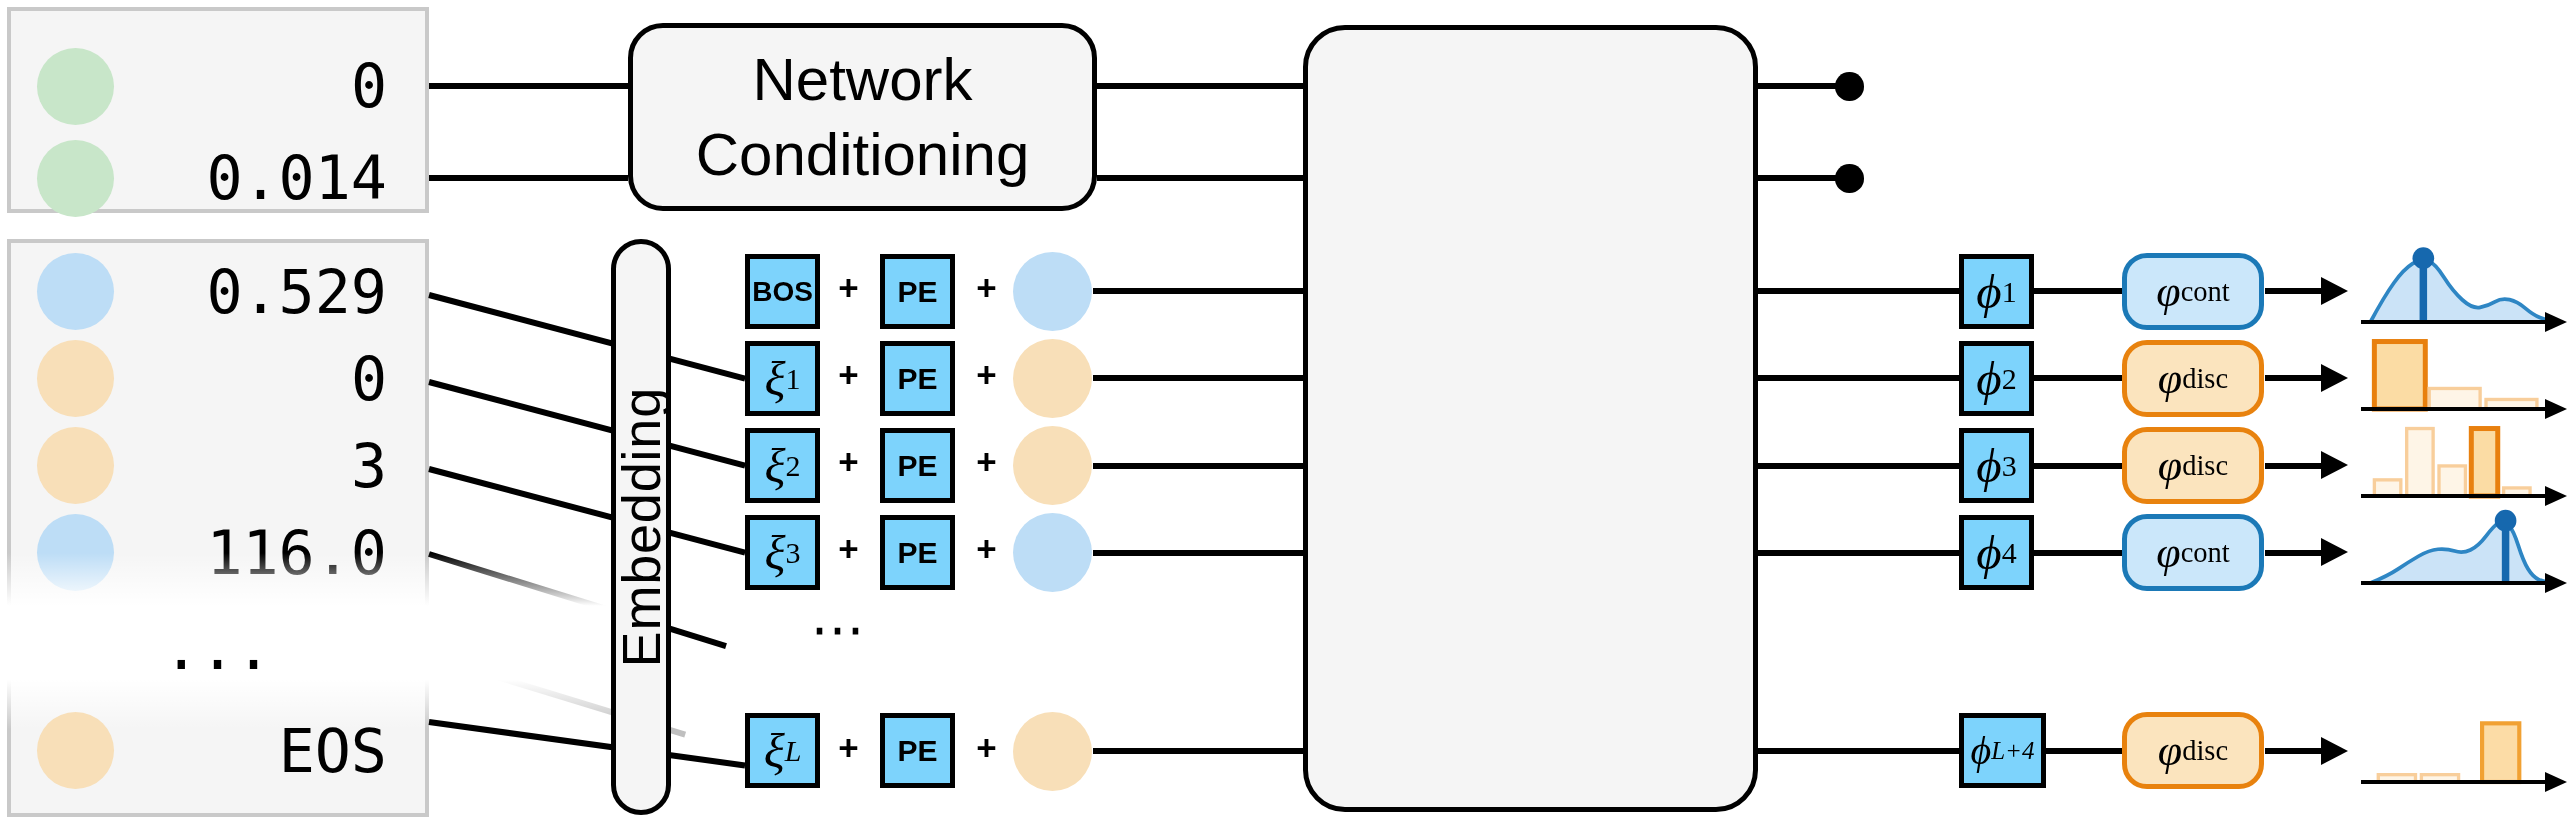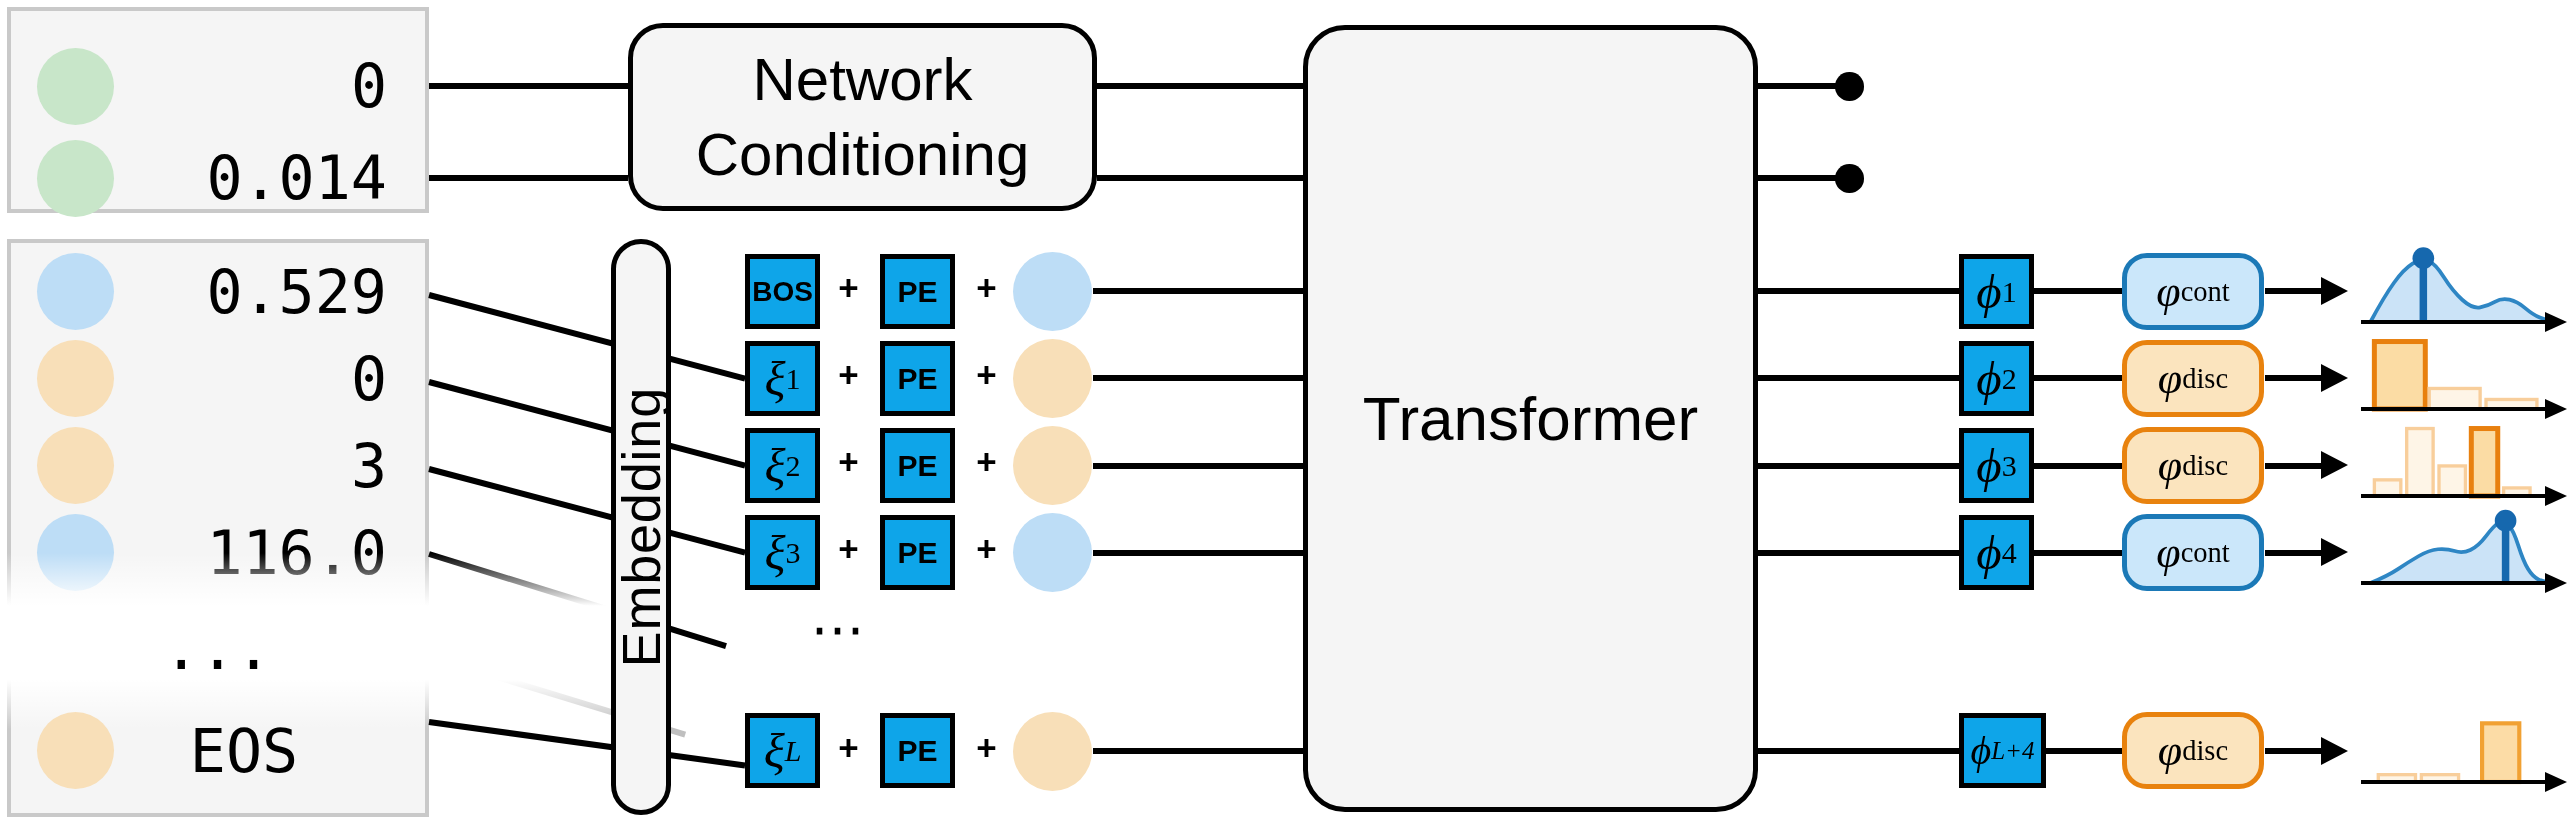--- a/index.html
+++ b/index.html
@@ -14,21 +14,21 @@
             font-size:62px;line-height:80px;}
   #embedding{left:611px;top:239px;width:60px;height:576px;border-radius:32px;}
   #embedding .vtext{writing-mode:vertical-rl;transform:rotate(180deg);font-size:54px;letter-spacing:0.8px;}
   .mono{font-family:"DejaVu Sans Mono","Liberation Mono",monospace;}
   .marker{position:absolute;border-radius:50%;}
   .hline{position:absolute;background:#000;height:5.9px;z-index:12;}
   .diag{position:absolute;height:5.9px;background:#000;transform-origin:0 50%;z-index:10;}
   .val{position:absolute;font-size:60px;line-height:74px;z-index:15;}
   .fade{position:absolute;left:-5px;top:553px;width:638px;height:176px;z-index:20;
         background:linear-gradient(180deg,rgba(255,255,255,0) 0%,#fff 30%,#fff 72%,rgba(255,255,255,0) 100%);}
-  .tokbox{position:absolute;background:#0ea5e9;border:5px solid #000;box-sizing:border-box;
+  .tokbox{position:absolute;background:#7dd3fc;border:5px solid #000;box-sizing:border-box;
           display:flex;align-items:center;justify-content:center;z-index:35;}
   .plus{position:absolute;font-size:35px;font-weight:700;z-index:35;text-align:center;}
   .serifit{font-family:"Liberation Serif","DejaVu Serif",serif;font-style:italic;}
   .sub{font-family:"Liberation Serif","DejaVu Serif",serif;font-style:normal;}
   .pill{position:absolute;border-radius:25px;display:flex;align-items:center;justify-content:center;
         box-sizing:border-box;z-index:35;}
   .tri{position:absolute;width:0;height:0;z-index:36;}
   .dot-end{position:absolute;background:#000;border-radius:50%;width:28.5px;height:28.5px;z-index:12;}
   .ell{position:absolute;z-index:25;}
   svg{position:absolute;overflow:visible;z-index:34;}
@@ -49,21 +49,20 @@
       <div>Conditioning</div>
     </div>
   </div>
 
   <div class="block" id="embedding">
     <span class="vtext">Embedding</span>
   </div>
 
   <div class="block" id="transformer">
     <div>
-      <div>Transformer</div>
     </div>
   </div>
 
 <div class="marker" style="left: 37px; top: 48px; width: 77px; height: 77px; background: rgb(200, 230, 201); z-index: 15;"></div>
     <div class="val mono" style="left: 126px; top: 49px; width: 261px; text-align: right;">0</div>
     <div class="hline" style="left: 429px; top: 83px; width: 199px; z-index: 12;"></div>
     <div class="hline" style="left: 1097px; top: 83px; width: 207px; z-index: 12;"></div>
     <div class="hline" style="left: 1758px; top: 83px; width: 84px; z-index: 12;"></div>
     <div class="dot-end" style="left: 1835px; top: 72px;"></div>
     <div class="marker" style="left: 37px; top: 140px; width: 77px; height: 77px; background: rgb(200, 230, 201); z-index: 15;"></div>
@@ -75,21 +74,21 @@
     <div class="marker" style="left: 37px; top: 253px; width: 77px; height: 77px; background: rgb(189, 221, 246); z-index: 15;"></div>
     <div class="val mono" style="left: 117px; top: 255px; width: 270px; text-align: right; z-index: 15;">0.529</div>
     <div class="marker" style="left: 37px; top: 340px; width: 77px; height: 77px; background: rgb(248, 223, 184); z-index: 15;"></div>
     <div class="val mono" style="left: 117px; top: 342px; width: 270px; text-align: right; z-index: 15;">0</div>
     <div class="marker" style="left: 37px; top: 427px; width: 77px; height: 77px; background: rgb(248, 223, 184); z-index: 15;"></div>
     <div class="val mono" style="left: 117px; top: 429px; width: 270px; text-align: right; z-index: 15;">3</div>
     <div class="marker" style="left: 37px; top: 514px; width: 77px; height: 77px; background: rgb(189, 221, 246); z-index: 15;"></div>
     <div class="val mono" style="left: 117px; top: 516px; width: 270px; text-align: right; z-index: 15;">116.0</div>
     <div class="val mono ell" style="left: 117px; top: 611px; width: 201px; text-align: center;">...</div>
     <div class="marker" style="left: 37px; top: 712px; width: 77px; height: 77px; background: rgb(248, 223, 184); z-index: 25;"></div>
-    <div class="val mono" style="left: 109px; top: 714px; width: 270px; text-align: center; z-index: 25;">EOS</div>
+    <div class="val mono" style="left: 117px; top: 714px; width: 270px; text-align: right; z-index: 25;">EOS</div>
     <div class="diag" style="left: 429px; top: 292px; width: 327px; transform: rotate(14.8181deg);"></div>
     <div class="diag" style="left: 429px; top: 379px; width: 327px; transform: rotate(14.8181deg);"></div>
     <div class="diag" style="left: 429px; top: 466px; width: 327px; transform: rotate(14.8181deg);"></div>
     <div class="diag" style="left: 429px; top: 551px; width: 311px; transform: rotate(17.2161deg);"></div>
     <div class="diag" style="left: 429px; top: 653px; width: 268px; transform: rotate(17.0764deg); background: rgb(138, 138, 138); opacity: 0.55;"></div>
     <div class="diag" style="left: 429px; top: 719px; width: 319px; transform: rotate(7.8328deg); z-index: 25;"></div>
     <div class="tokbox" style="left: 745px; top: 254px; width: 75px; height: 75px;">
       <span style="font-weight: 700; font-size: 28px; letter-spacing: 0px;">BOS</span>
     </div>
     <div class="plus" style="left: 830px; top: 268px; width: 37px;">+</div>

